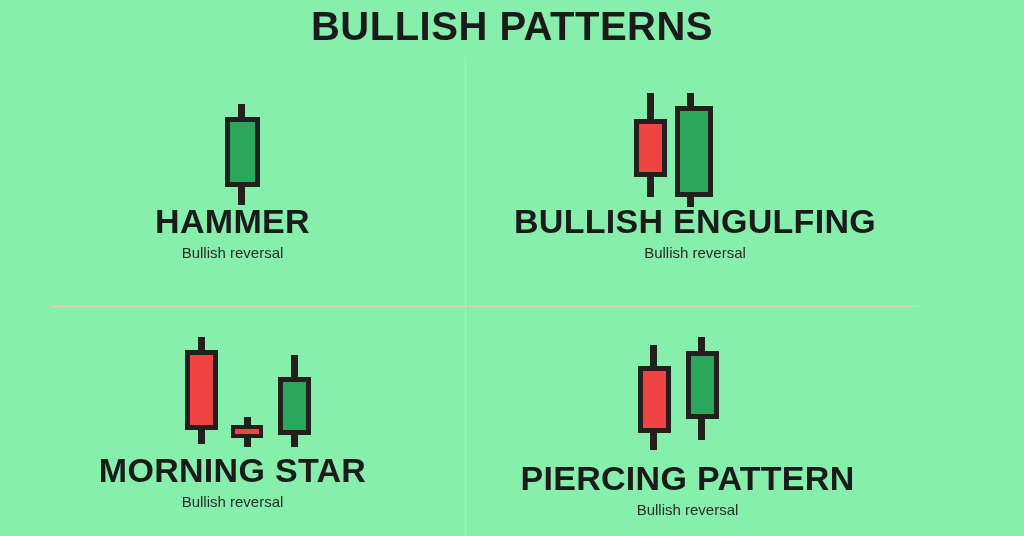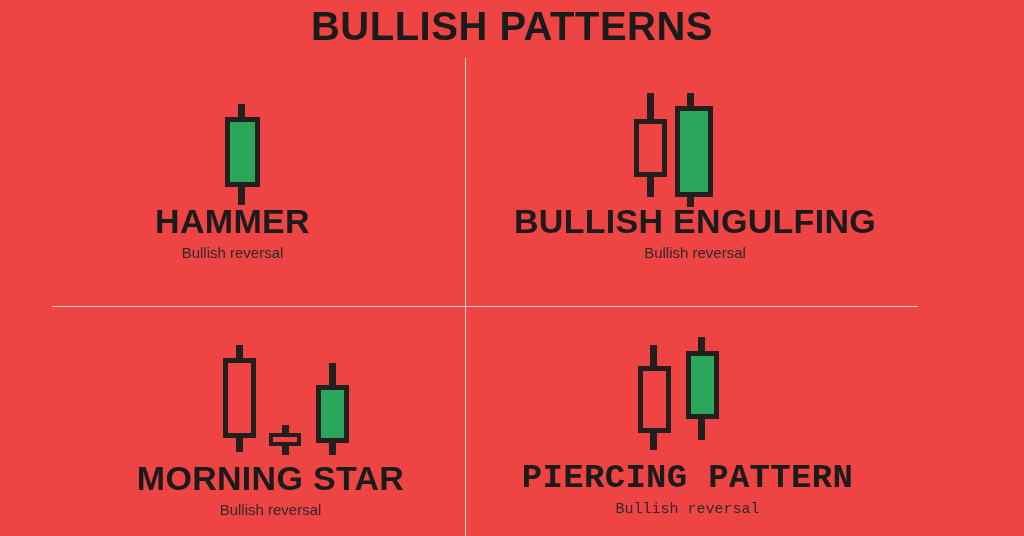--- a/index.html
+++ b/index.html
@@ -11,21 +11,21 @@
     height: 536px;
     overflow: hidden;
     background: #fdf4ea;
     font-family: "Liberation Sans", sans-serif;
     color: #1b1b1b;
   }
   #page {
     position: relative;
     width: 1024px;
     height: 536px;
-    background: #ef4444;
+    background: #86efac;
   }
 
   
   #title {
     position: absolute;
     top: 2px;
     left: 0;
     width: 1024px;
     text-align: center;
     font-size: 40px;
@@ -52,21 +52,21 @@
     height: 478px;
     background: #dcd3c7;
   }
 
   
   .cell {
     position: absolute;
   }
   #cell-hammer            { left: 0px;   top: 60px;  width: 465px; height: 246px; }
   #cell-bullish-engulfing { left: 466px; top: 60px;  width: 558px; height: 246px; }
-  #cell-morning-star      { left: 0px;   top: 307px; width: 465px; height: 229px; margin-left: 38px; }
+  #cell-morning-star      { left: 0px;   top: 299px; width: 465px; height: 229px; }
   #cell-piercing-pattern  { left: 466px; top: 307px; width: 558px; height: 229px; }
 
   .chart-area {
     position: relative;
     width: 100%;
     height: 145px;
   }
   .labels {
     text-align: center;
   }
@@ -176,19 +176,19 @@
       <div class="candle">
         <div class="wick" style="left:184px; top:38px; width:7px; height:105px;"></div>
         <div class="body red" style="left:172px; top:59px; width:33px; height:67px;"></div>
       </div>
 
       <div class="candle">
         <div class="wick" style="left:232px; top:30px; width:7px; height:103px;"></div>
         <div class="body green" style="left:220px; top:44px; width:33px; height:68px;"></div>
       </div>
     </div>
-    <div class="labels" style="padding-right:115px;font-family:Liberation Mono, monospace;">
+    <div class="labels" style="padding-right:115px;">
       <div class="pattern-name">PIERCING PATTERN</div>
       <div class="pattern-desc">Bullish reversal</div>
     </div>
   </div>
 
 </div>
 
 </body></html>

